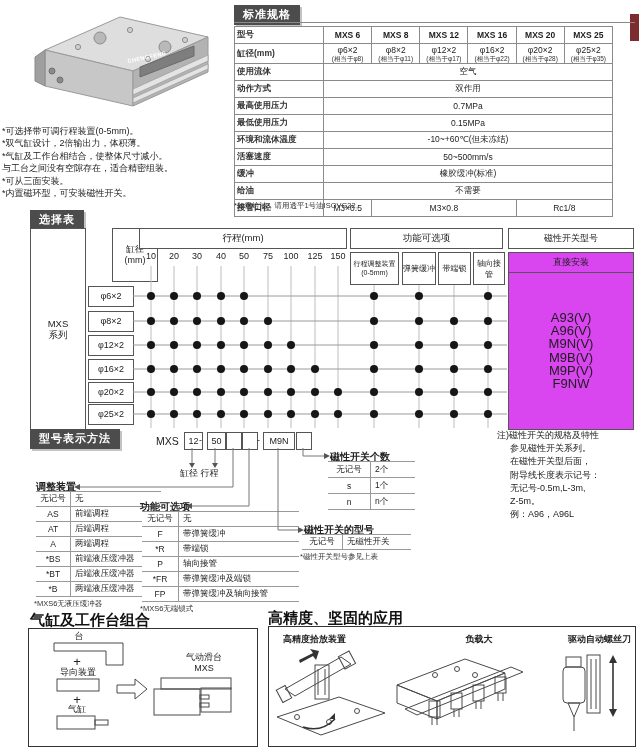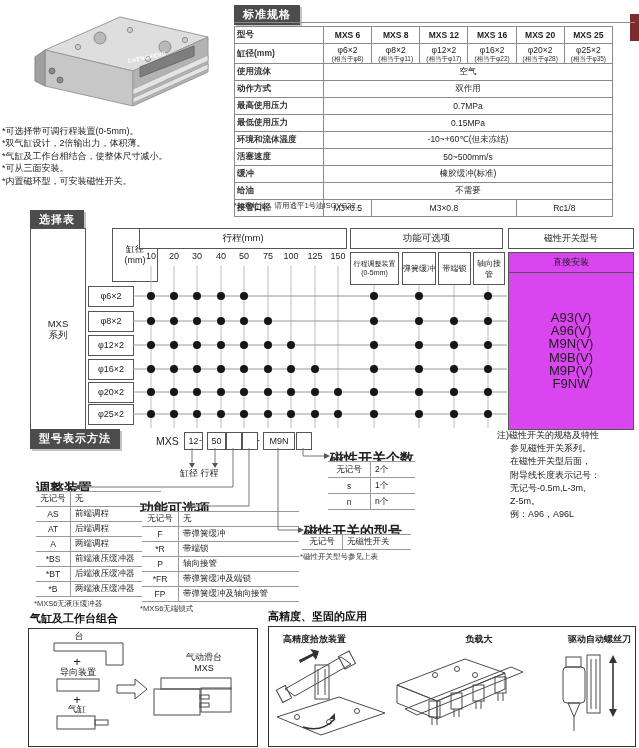--- a/index.html
+++ b/index.html
@@ -2,21 +2,21 @@
 <html><head>
 <meta charset="utf-8">
 <style>
   html,body{margin:0;padding:0;background:#fff;}
   .page{position:relative;width:639px;height:748px;background:#ffffff;overflow:hidden;
         font-family:"Liberation Sans","DejaVu Sans",sans-serif;color:#1c1c1c;}
   .abs{position:absolute;}
   .badge{position:absolute;background:#4c4c4c;color:#fff;font-weight:bold;font-size:11px;
          padding:2px 9px 3px 9px;box-shadow:2px 2px 0 #c3c3c3;letter-spacing:1px;}
   .rule{position:absolute;border-top:1px solid #8a8a8a;height:0;}
-  .sec-title{position:absolute;font-size:11px;font-weight:bold;color:#111;}
+  .sec-title{position:absolute;font-size:15px;font-weight:bold;color:#111;}
   .edge-tab{position:absolute;left:630px;top:14px;width:9px;height:27px;background:#7c2b2f;}
 
   
   .notes{position:absolute;left:2px;top:125px;width:234px;font-size:9px;line-height:12.4px;color:#222;}
 
   
   table.specs{position:absolute;left:234px;top:26px;width:379px;border-collapse:collapse;table-layout:fixed;}
   table.specs td{border:1px solid #8a8a8a;font-size:8.5px;padding:1px 2px;text-align:center;height:14px;color:#222;}
   table.specs td.lab{text-align:left;font-weight:bold;color:#333;}
   table.specs td.mod{font-weight:bold;}
@@ -25,21 +25,21 @@
 
   
   .selbox{position:absolute;border:1px solid #555;display:flex;align-items:center;justify-content:center;
           text-align:center;font-size:9px;color:#222;background:#fff;}
   .selbox.col{flex-direction:column;line-height:11px;}
   .stroke-lab{position:absolute;width:24px;text-align:center;font-size:9px;color:#222;}
   .switch-models{line-height:13.2px;font-size:13px;text-align:center;}
 
   
   .code-box{position:absolute;border:1px solid #555;font-size:9px;display:flex;align-items:center;justify-content:center;background:#fff;}
-  .dz-title{position:absolute;font-size:14px;font-weight:bold;color:#222;}
+  .dz-title{position:absolute;font-size:10px;font-weight:bold;color:#222;}
   .kv{position:absolute;border-top:1px solid #999;font-size:8.5px;background:#fff;}
   .kvrow{display:flex;border-bottom:1px solid #999;}
   .kvc1{border-right:1px solid #999;text-align:center;display:flex;align-items:center;justify-content:center;}
   .kvc2{padding-left:4px;display:flex;align-items:center;}
   .note-block{position:absolute;font-size:9px;line-height:13.2px;color:#222;}
   .note-block div{padding-left:13px;}
   .note-block div:first-child{padding-left:0;}
 
   .bottom-box{position:absolute;border:1.5px solid #333;background:#fff;}
   .mini-lab{position:absolute;font-size:9px;font-weight:bold;color:#222;text-align:center;}
@@ -72,20 +72,21 @@
       <circle cx="22" cy="66" r="3" fill="#8b8b8b" stroke="#6f6f6f"></circle>
       <circle cx="30" cy="75" r="3" fill="#8b8b8b" stroke="#6f6f6f"></circle>
     </svg>
     <div class="abs" style="left:82px;top:49px;width:70px;font-size:5.5px;font-weight:bold;color:#fff;transform:rotate(-12deg);text-align:center;letter-spacing:0.5px;">CHENGFENG</div>
   </div>
 
   <div class="notes">
       <div>*可选择带可调行程装置(0-5mm)。</div>
       <div>*双气缸设计，2倍输出力，体积薄。</div>
       <div>*气缸及工作台相结合，使整体尺寸减小。</div>
+      <div>  与工台之间没有空隙存在，适合精密组装。</div>
       <div>*可从三面安装。</div>
       <div>*内置磁环型，可安装磁性开关。</div>
     </div>
 
   <div class="badge" style="left:234px;top:5px;">标准规格</div>
   <div class="rule" style="left:234px;top:22px;width:401px;"></div>
   <table class="specs">
       <tbody>
         <tr>
           <td class="lab" style="width:84px">型号</td>

